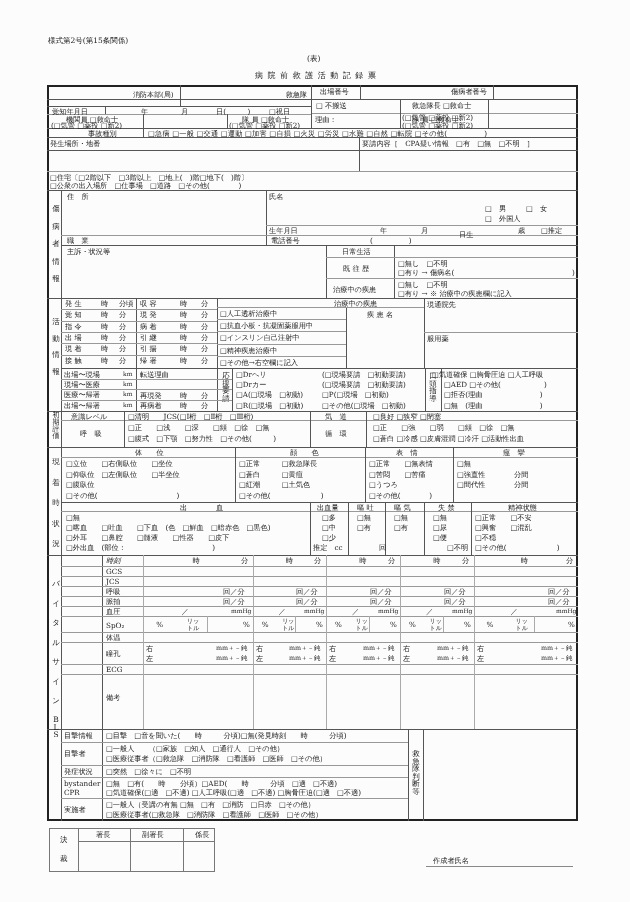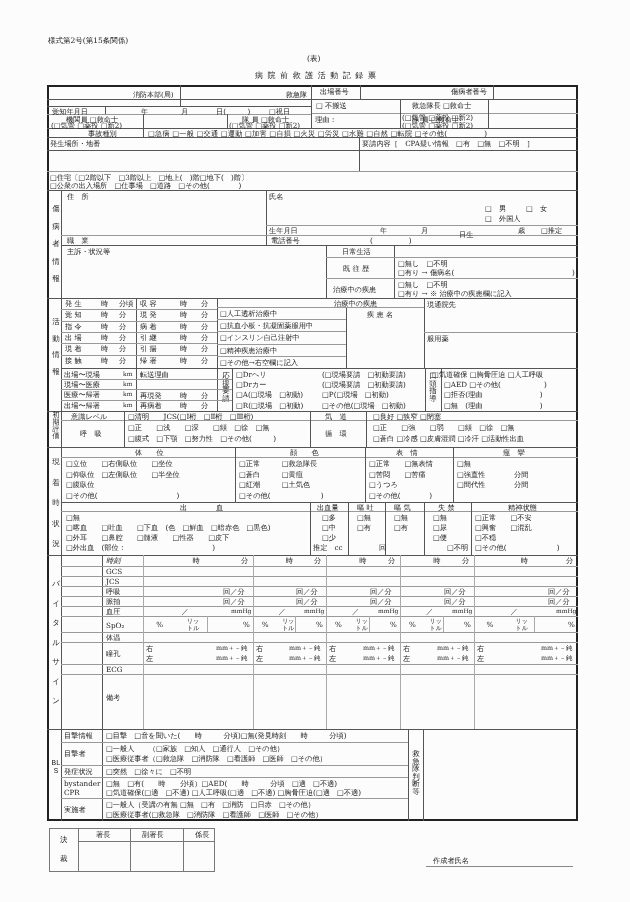--- a/index.html
+++ b/index.html
@@ -198,21 +198,21 @@
     <span style="display:block;margin-bottom:12px">ル</span>
     <span style="display:block;margin-bottom:12px">サ</span>
     <span style="display:block;margin-bottom:12px">イ</span>
     <span style="display:block">ン</span>
   </div>
 <div class="vl" style="left:102px;top:555px;height:174px;"></div>
 <div id="vitals"></div>
 
 <div class="hl" style="left:47px;top:729px;width:531px;"></div>
 <div class="vl" style="left:61px;top:729px;height:92px;"></div>
-<div class="vt" style="left:51px;top:760px;height:30px;font-family:Liberation Mono, monospace;">BLS</div>
+<div class="vt" style="left:51px;top:716px;height:30px;">BLS</div>
 <div class="vl" style="left:102px;top:729px;height:92px;"></div>
 <div class="vl" style="left:408px;top:729px;height:92px;"></div>
 <div class="vl" style="left:423px;top:729px;height:92px;"></div>
 <div class="hlt" style="left:61px;top:742px;width:347px;"></div>
 <div class="hlt" style="left:61px;top:765px;width:347px;"></div>
 <div class="hlt" style="left:61px;top:777px;width:347px;"></div>
 <div class="hlt" style="left:61px;top:798px;width:347px;"></div>
 <div class="a" style="left:64px;top:732px;">目撃情報</div>
 <div class="a" style="left:106px;top:732px;">□目撃　□音を聞いた(　　時　　　分頃)□無(発見時刻　　時　　　分頃)</div>
 <div class="a" style="left:64px;top:750px;">目撃者</div>

